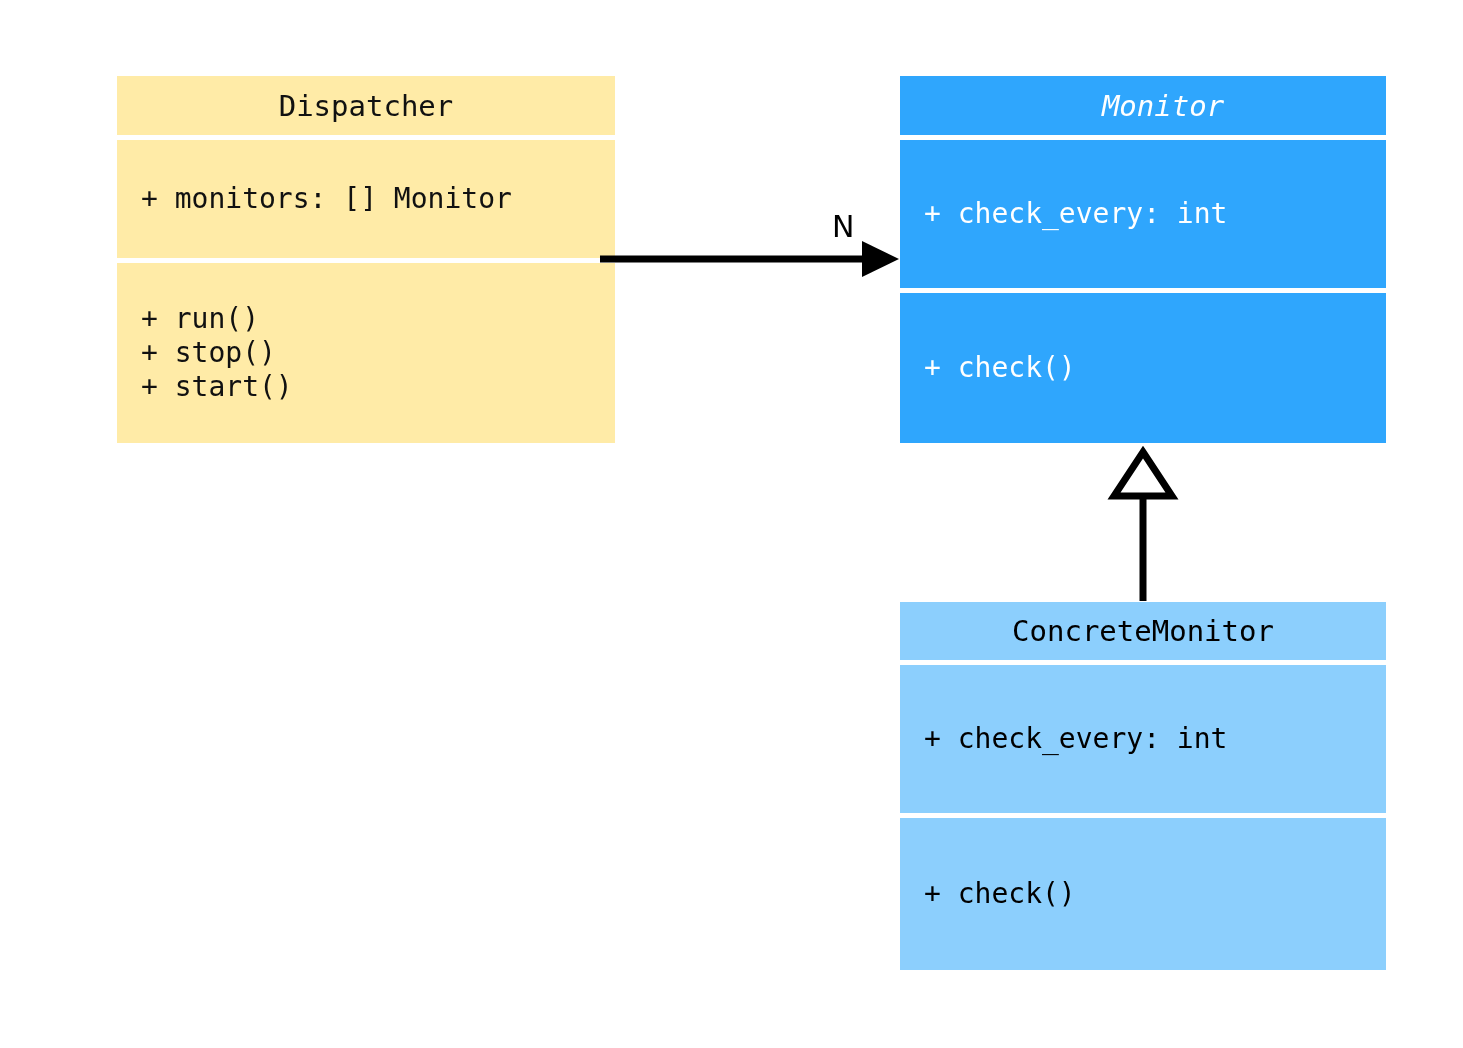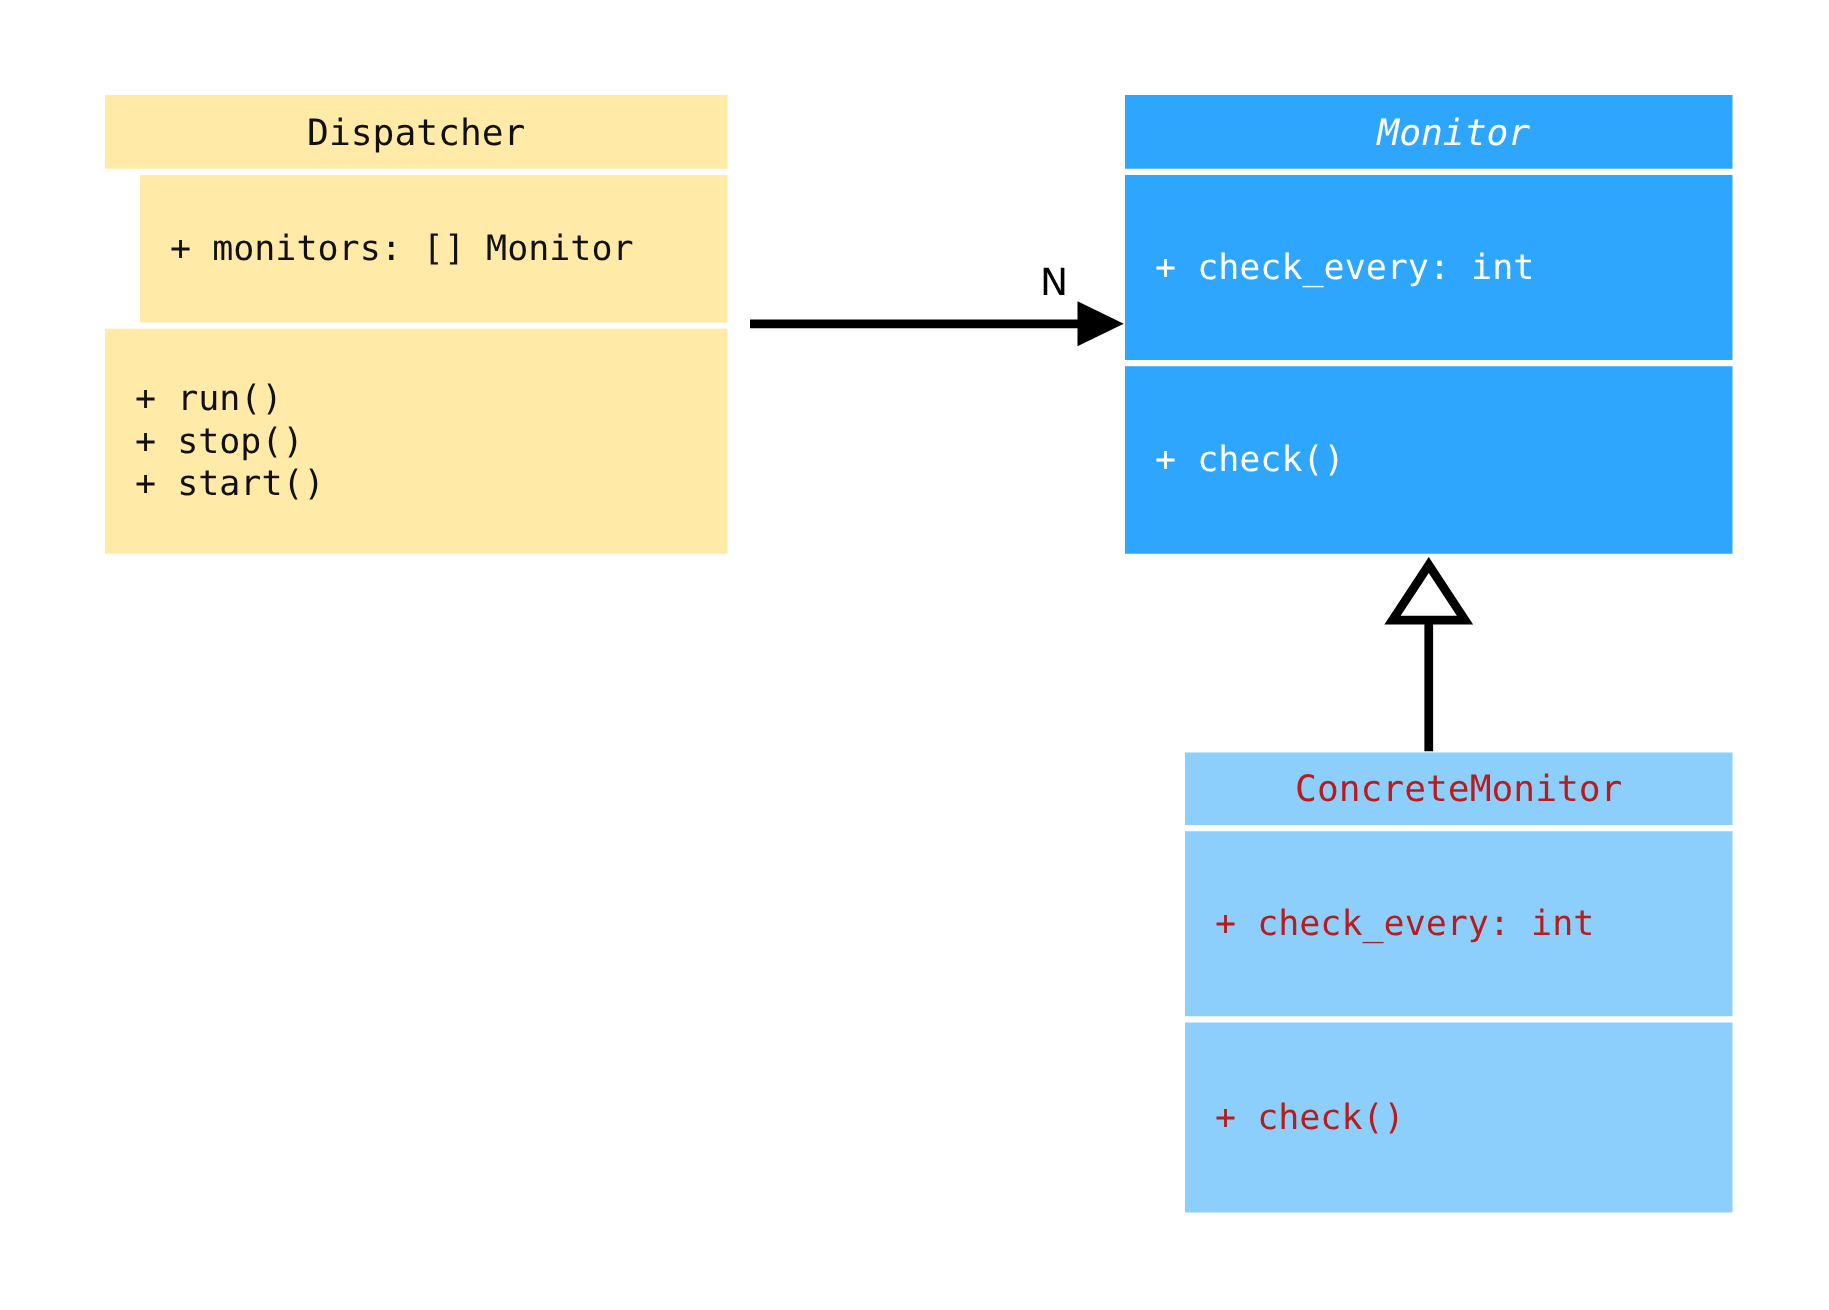--- a/index.html
+++ b/index.html
@@ -60,21 +60,21 @@
   .theme-dispatcher .uml-compartment { background: #ffeba7; }
   .theme-dispatcher .uml-title,
   .theme-dispatcher .uml-body { color: #111111; }
 
   .theme-monitor .uml-compartment { background: #2fa6fd; }
   .theme-monitor .uml-title,
   .theme-monitor .uml-body { color: #ffffff; }
 
   .theme-concrete .uml-compartment { background: #8ccffd; }
   .theme-concrete .uml-title,
-  .theme-concrete .uml-body { color: #b91c1c; margin-left: 48px; }
+  .theme-concrete .uml-body { color: #000000; }
 
   
   .connector-svg {
     position: absolute;
     left: 0;
     top: 0;
     width: 1463px;
     height: 1048px;
     pointer-events: none;
   }
@@ -84,23 +84,23 @@
     font-size: 30px;
     color: #000000;
     white-space: pre;
   }
 </style>
 </head>
 <body>
 
 <div id="canvas">
 
-  <div class="uml-class theme-dispatcher" style="left:60px; top:76px; width:522px; height:367px;padding-left:24px;">
+  <div class="uml-class theme-dispatcher" style="left:93px; top:76px; width:522px; height:367px;padding-left:24px;">
     <div class="uml-compartment uml-title" style="height:59px;">Dispatcher</div>
-    <div class="uml-compartment uml-body" style="height:118px;margin-left:28px;">
+    <div class="uml-compartment uml-body" style="height:118px;">
       <div class="uml-line">+ monitors: [] Monitor</div>
     </div>
     <div class="uml-compartment uml-body" style="height:180px;">
       <div class="uml-line">+ run()</div>
       <div class="uml-line">+ stop()</div>
       <div class="uml-line">+ start()</div>
     </div>
   </div>
 
   <div class="uml-class theme-monitor" style="left:900px; top:76px; width:486px; height:367px;">

